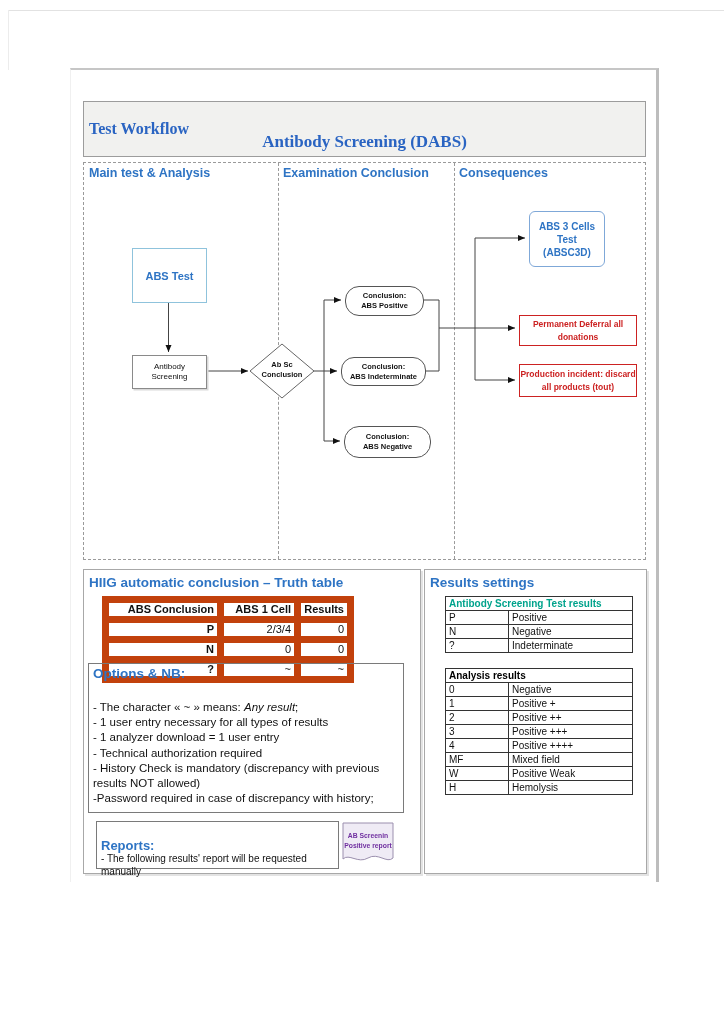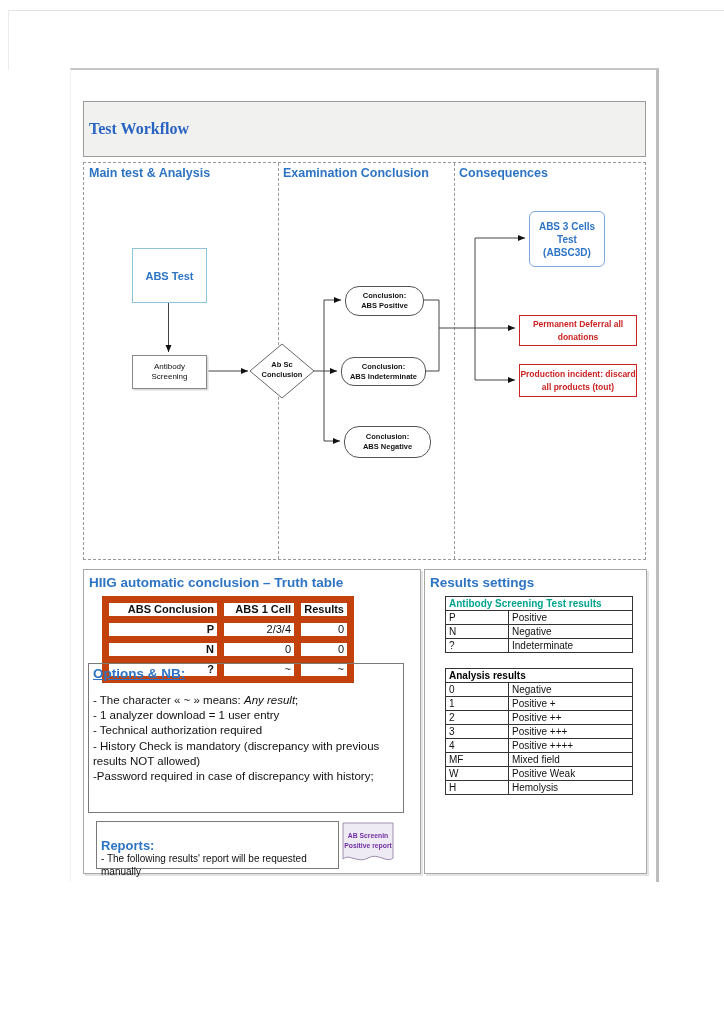--- a/index.html
+++ b/index.html
@@ -63,21 +63,21 @@
   table{border-collapse:collapse;}
   .truth{position:absolute;left:18px;top:26px;border:2px solid #000;font-size:11px;}
   .truth th,.truth td{border:7px solid #c2410c;text-align:right;padding:0 3px;height:13px;line-height:13px;}
   .truth th{font-weight:bold;}
   .tc1{width:102px;} .tc2{width:64px;} .tc3{width:40px;}
 
   .options-box{
     position:absolute;left:4px;top:93px;width:316px;height:150px;
     border:1px solid #7a7a7a;padding:2px 4px;box-sizing:border-box;
   }
-  .options-heading{font-size:13.5px;font-weight:bold;color:#2e74c4;margin-bottom:12px;text-decoration:underline;}
+  .options-heading{font-size:13.5px;font-weight:bold;color:#2e74c4;margin-bottom:19px;}
   .opt-line{font-size:11.5px;line-height:1.32;color:#111;}
   .it{font-style:italic;}
 
   .reports-box{
     position:absolute;left:12px;top:251px;width:243px;height:48px;
     border:1px solid #7a7a7a;padding:16px 4px;box-sizing:border-box;
   }
   .reports-heading{font-size:13px;font-weight:bold;color:#2e74c4;}
   .reports-text{font-size:10px;line-height:1.25;}
 
@@ -97,20 +97,21 @@
 </head>
 <body>
 
 <div class="outer-frame-top"></div>
 <div class="outer-frame-left"></div>
 
 <div class="page">
 
   <div class="header-box">
     <div class="title">Test Workflow</div>
+    <div class="subtitle">Antibody Screening (DABS)</div>
   </div>
 
   <div class="workflow">
     <div class="col-divider d1"></div>
     <div class="col-divider d2"></div>
     <div class="col-header ch1">Main test &amp; Analysis</div>
     <div class="col-header ch2">Examination Conclusion</div>
     <div class="col-header ch3">Consequences</div>
 
     <svg class="connectors" viewBox="0 0 561 396">
@@ -180,20 +181,21 @@
         <td style="font-weight:bold">?</td>
         <td>~</td>
         <td>~</td>
       </tr>
     </tbody>
       </table>
 
     <div class="options-box">
       <div class="options-heading">Options &amp; NB:</div>
       <div class="opt-line"><span>- The character « ~ » means: </span><span class="it">Any result</span><span>;</span></div>
+      <div class="opt-line">- 1 user entry necessary for all types of results</div>
       <div class="opt-line">- 1 analyzer download = 1 user entry</div>
       <div class="opt-line">- Technical authorization required</div>
       <div class="opt-line">- History Check is mandatory (discrepancy with previous results NOT allowed)</div>
       <div class="opt-line">-Password required in case of discrepancy with history;</div>
     </div>
 
     <div class="reports-box">
       <div class="reports-heading">Reports:</div>
       <div class="reports-text">- The following results' report will be requested manually</div>
     </div>

